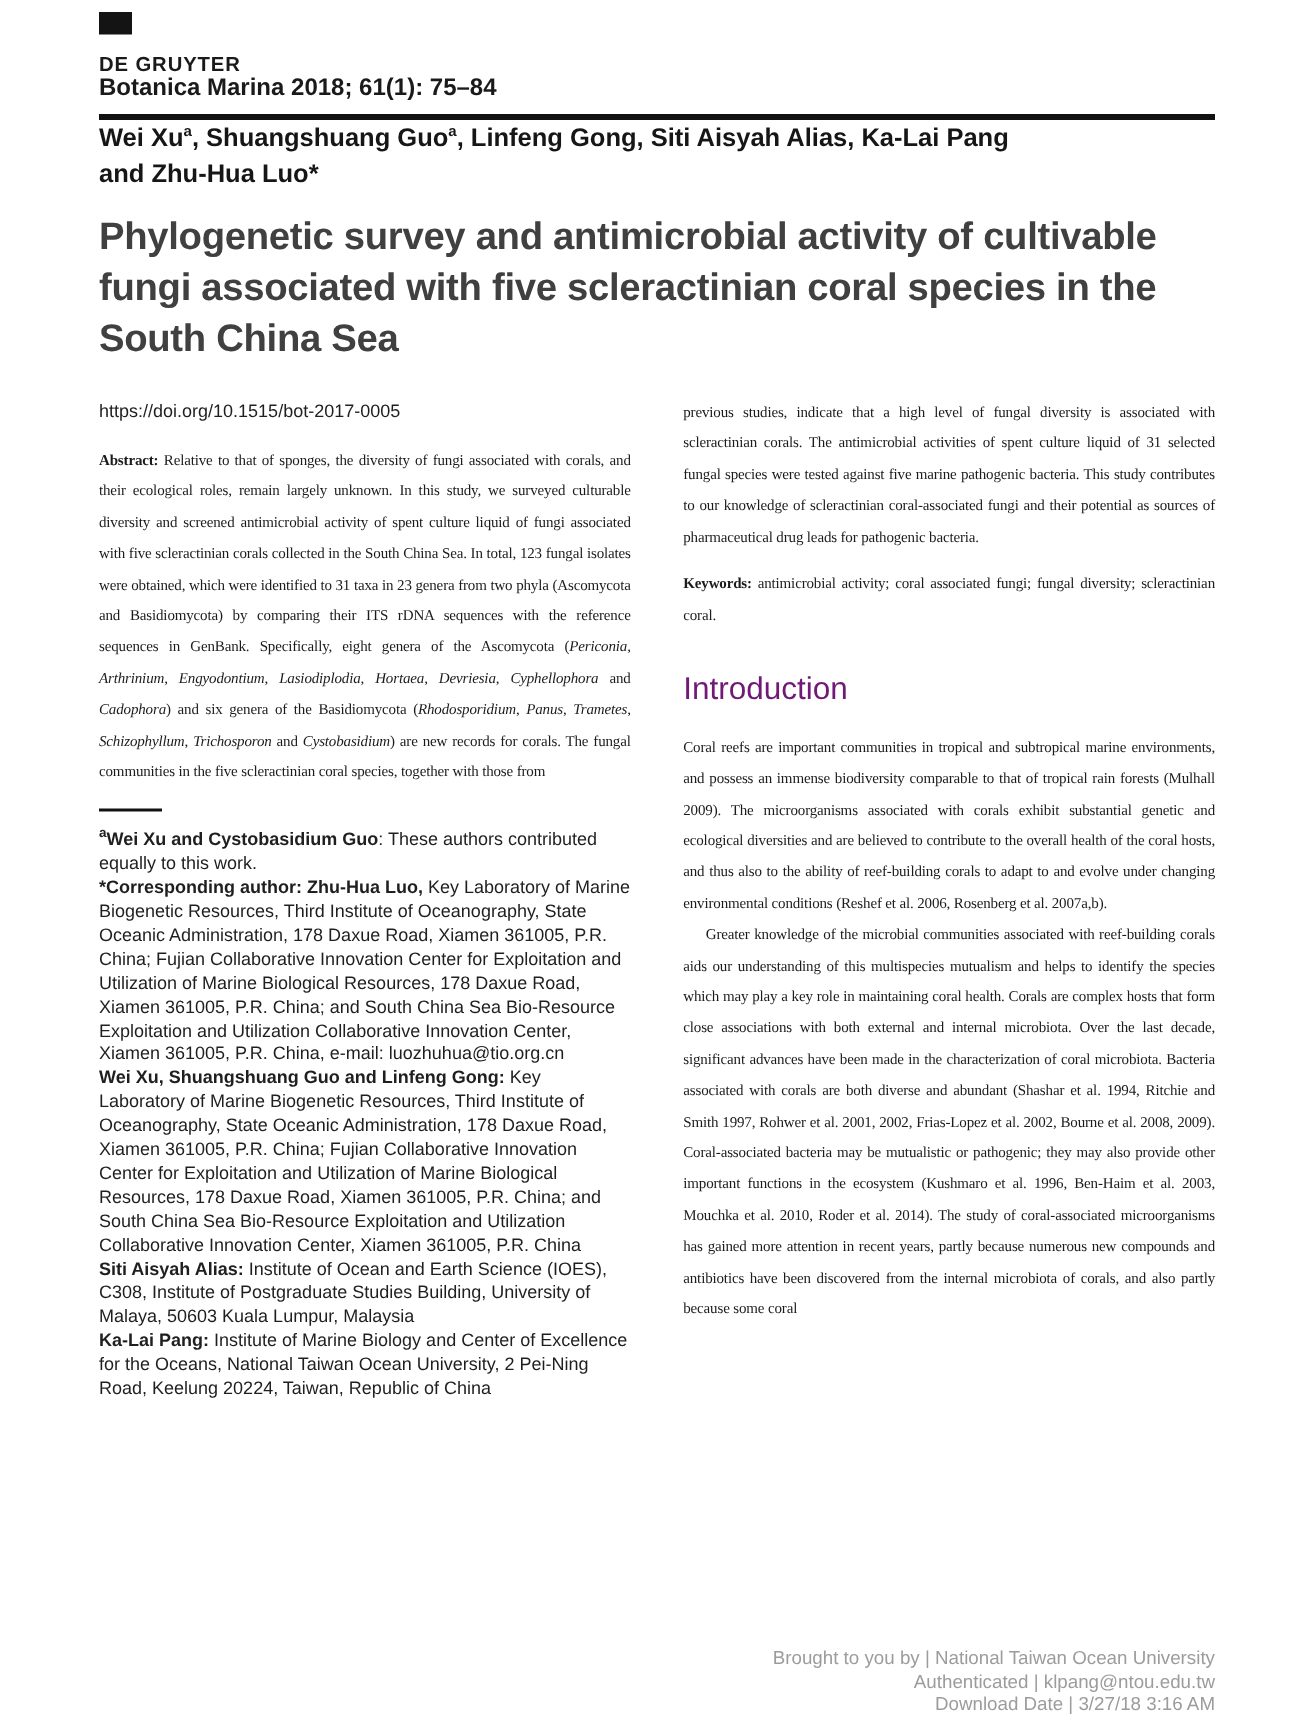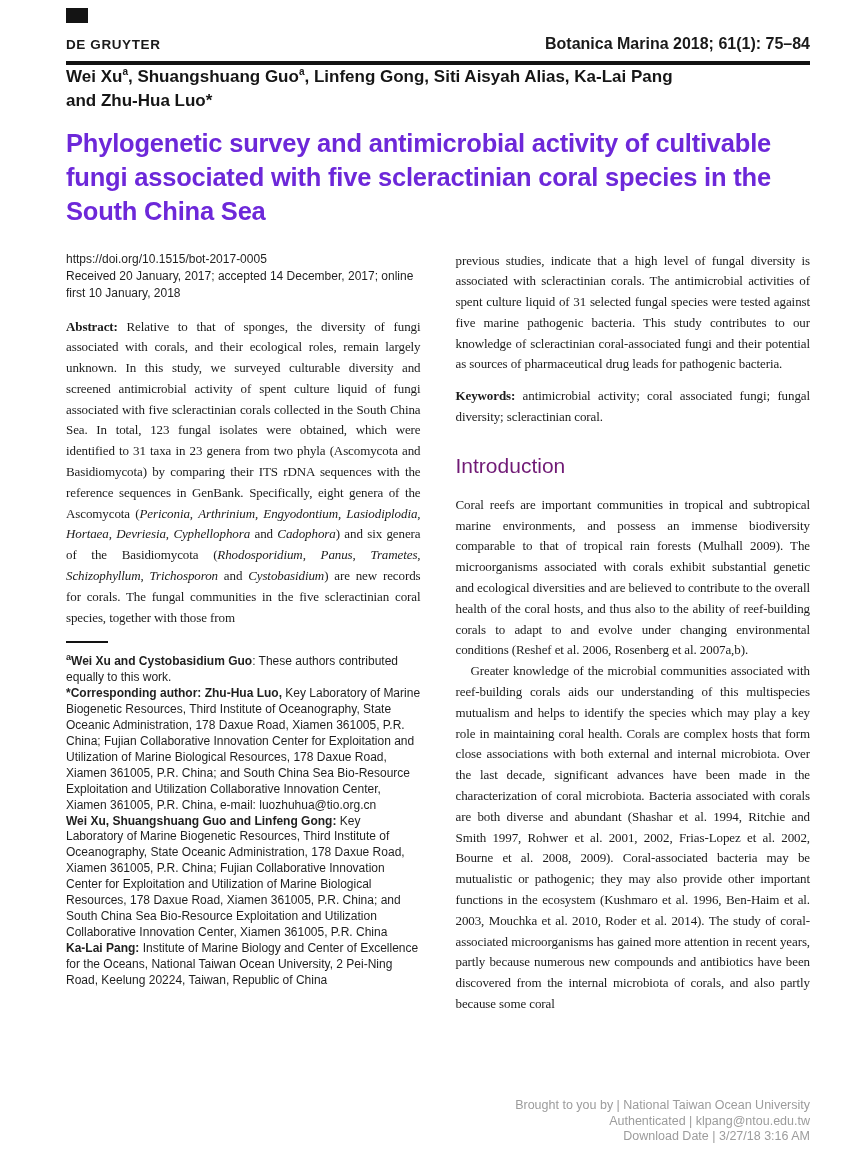--- a/index.html
+++ b/index.html
@@ -3,33 +3,33 @@
 <meta charset="utf-8">
 <style>
   html,body{margin:0;padding:0;}
   body{
     width:863px;height:1153px;background:#ffffff;overflow:hidden;position:relative;
     color:#1d1d1d;font-family:"Liberation Serif",serif;
   }
   .content{position:absolute;left:66px;top:0;width:744px;}
   .logo-square{width:22px;height:15px;background:#141414;margin-top:8px;}
   .masthead{display:flex;justify-content:space-between;align-items:baseline;margin-top:12px;
-    font-family:"Liberation Sans",sans-serif;font-weight:bold;color:#1a1a1a;}
+    font-family:"Liberation Sans",sans-serif;font-weight:bold;color:#1a1a1a;flex-direction:column;}
   .publisher{font-size:13.5px;letter-spacing:0.6px;}
   .journal-ref{font-size:16px;}
   .rule{height:3.5px;background:#121212;margin-top:8px;}
   .authors{font-family:"Liberation Sans",sans-serif;font-weight:bold;
     font-size:17px;line-height:24px;color:#161616;}
   .authors sup{font-size:10px;line-height:0;}
   h1{margin:13px 0 0 0;font-family:"Liberation Sans",sans-serif;font-weight:bold;
-    font-size:25.5px;line-height:34px;letter-spacing:-0.2px;color:#6d28d9;}
+    font-size:25.5px;line-height:34px;letter-spacing:-0.2px;color:#404040;}
   .cols{display:flex;gap:35px;margin-top:23px;}
   .col{width:361px;}
   .doi-block{font-family:"Liberation Sans",sans-serif;font-size:12px;line-height:17px;color:#1f1f1f;}
-  .body-text{font-size:13px;line-height:20.8px;text-align:justify;margin:0;
+  .body-text{font-size:10px;line-height:20.8px;text-align:justify;margin:0;
     letter-spacing:-0.1px;color:#1b1b1b;}
   .abstract{margin-top:15px;}
   .fn-rule{width:42px;height:2px;background:#121212;margin-top:13px;}
   .footnotes{margin-top:7px;font-family:"Liberation Sans",sans-serif;
     font-size:12px;line-height:15.9px;color:#1f1f1f;}
   .footnotes p{margin:0;}
   .footnotes sup{font-weight:bold;font-size:9px;}
   .keywords{margin-top:11px;}
   h2{font-family:"Liberation Sans",sans-serif;font-weight:normal;font-size:21px;
     margin:26px 0 17px 0;color:#701a75;}
@@ -56,31 +56,31 @@
     <div>and Zhu-Hua Luo*</div>
   </div>
 
   <h1>Phylogenetic survey and antimicrobial activity of cultivable fungi associated with five scleractinian coral species in the South China Sea</h1>
 
   <div class="cols">
 
     <div class="col">
       <div class="doi-block">
         <div>https://doi.org/10.1515/bot-2017-0005</div>
-        <div>Received 20 January, 2017; accepted 14 December, 2017; online first 10 January, 2018</div>
       </div>
 
       <p class="body-text abstract"><b>Abstract: </b>Relative to that of sponges, the diversity of fungi associated with corals, and their ecological roles, remain largely unknown. In this study, we surveyed culturable diversity and screened antimicrobial activity of spent culture liquid of fungi associated with five scleractinian corals collected in the South China Sea. In total, 123 fungal isolates were obtained, which were identified to 31 taxa in 23 genera from two phyla (Ascomycota and Basidiomycota) by comparing their ITS rDNA sequences with the reference sequences in GenBank. Specifically, eight genera of the Ascomycota (<i>Periconia</i>, <i>Arthrinium</i>, <i>Engyodontium</i>, <i>Lasiodiplodia</i>, <i>Hortaea</i>, <i>Devriesia</i>, <i>Cyphellophora</i> and <i>Cadophora</i>) and six genera of the Basidiomycota (<i>Rhodosporidium</i>, <i>Panus</i>, <i>Trametes</i>, <i>Schizophyllum</i>, <i>Trichosporon</i> and <i>Cystobasidium</i>) are new records for corals. The fungal communities in the five scleractinian coral species, together with those from</p>
 
       <div class="fn-rule"></div>
 
       <div class="footnotes">
         <p><sup>a</sup><b>Wei Xu and Cystobasidium Guo</b>: These authors contributed equally to this work.</p>
         <p><b>*Corresponding author: Zhu-Hua Luo,</b> Key Laboratory of Marine Biogenetic Resources, Third Institute of Oceanography, State Oceanic Administration, 178 Daxue Road, Xiamen 361005, P.R. China; Fujian Collaborative Innovation Center for Exploitation and Utilization of Marine Biological Resources, 178 Daxue Road, Xiamen 361005, P.R. China; and South China Sea Bio-Resource Exploitation and Utilization Collaborative Innovation Center, Xiamen 361005, P.R. China, e-mail: luozhuhua@tio.org.cn</p>
         <p><b>Wei Xu, Shuangshuang Guo and Linfeng Gong:</b> Key Laboratory of Marine Biogenetic Resources, Third Institute of Oceanography, State Oceanic Administration, 178 Daxue Road, Xiamen 361005, P.R. China; Fujian Collaborative Innovation Center for Exploitation and Utilization of Marine Biological Resources, 178 Daxue Road, Xiamen 361005, P.R. China; and South China Sea Bio-Resource Exploitation and Utilization Collaborative Innovation Center, Xiamen 361005, P.R. China</p>
+        <p><b>Siti Aisyah Alias:</b> Institute of Ocean and Earth Science (IOES), C308, Institute of Postgraduate Studies Building, University of Malaya, 50603 Kuala Lumpur, Malaysia</p>
         <p><b>Ka-Lai Pang:</b> Institute of Marine Biology and Center of Excellence for the Oceans, National Taiwan Ocean University, 2 Pei-Ning Road, Keelung 20224, Taiwan, Republic of China</p>
       </div>
     </div>
 
     <div class="col">
       <p class="body-text">previous studies, indicate that a high level of fungal diversity is associated with scleractinian corals. The antimicrobial activities of spent culture liquid of 31 selected fungal species were tested against five marine pathogenic bacteria. This study contributes to our knowledge of scleractinian coral-associated fungi and their potential as sources of pharmaceutical drug leads for pathogenic bacteria.</p>
 
       <p class="body-text keywords"><b>Keywords: </b>antimicrobial activity; coral associated fungi; fungal diversity; scleractinian coral.</p>
 
       <h2>Introduction</h2>

